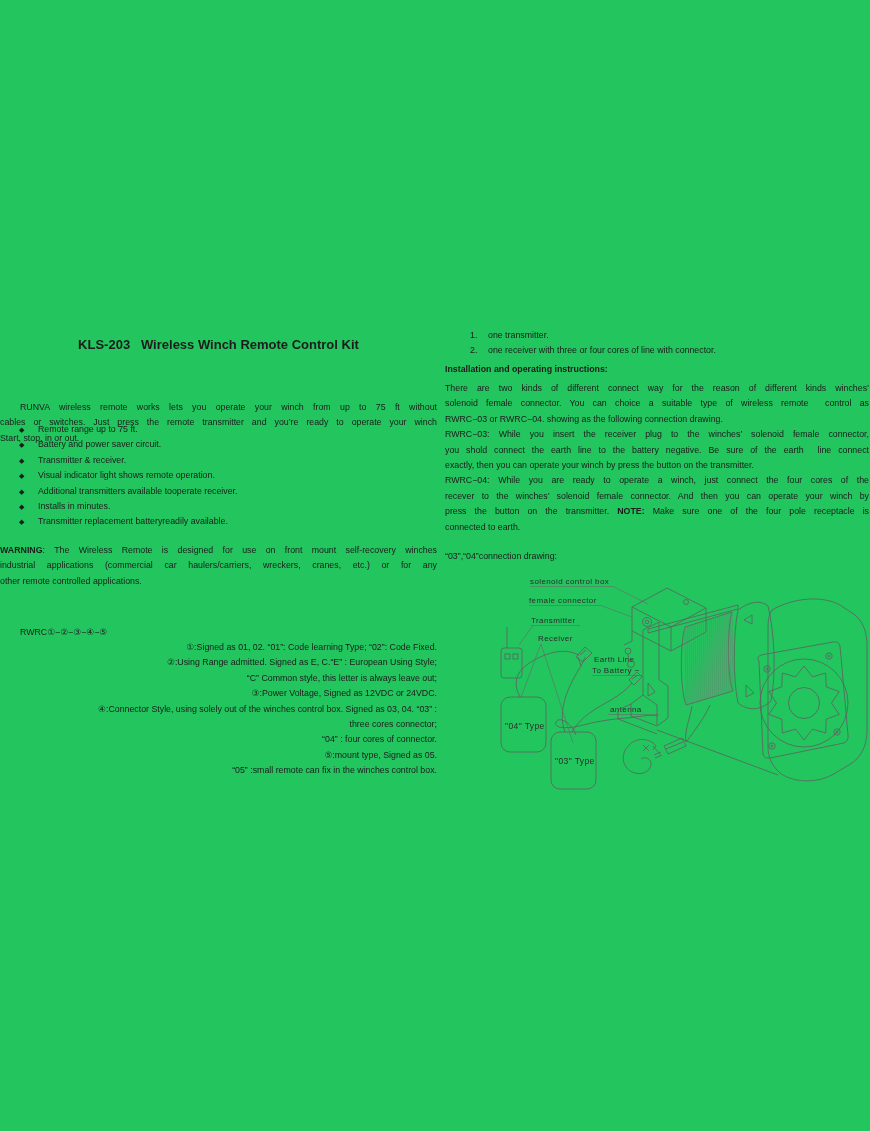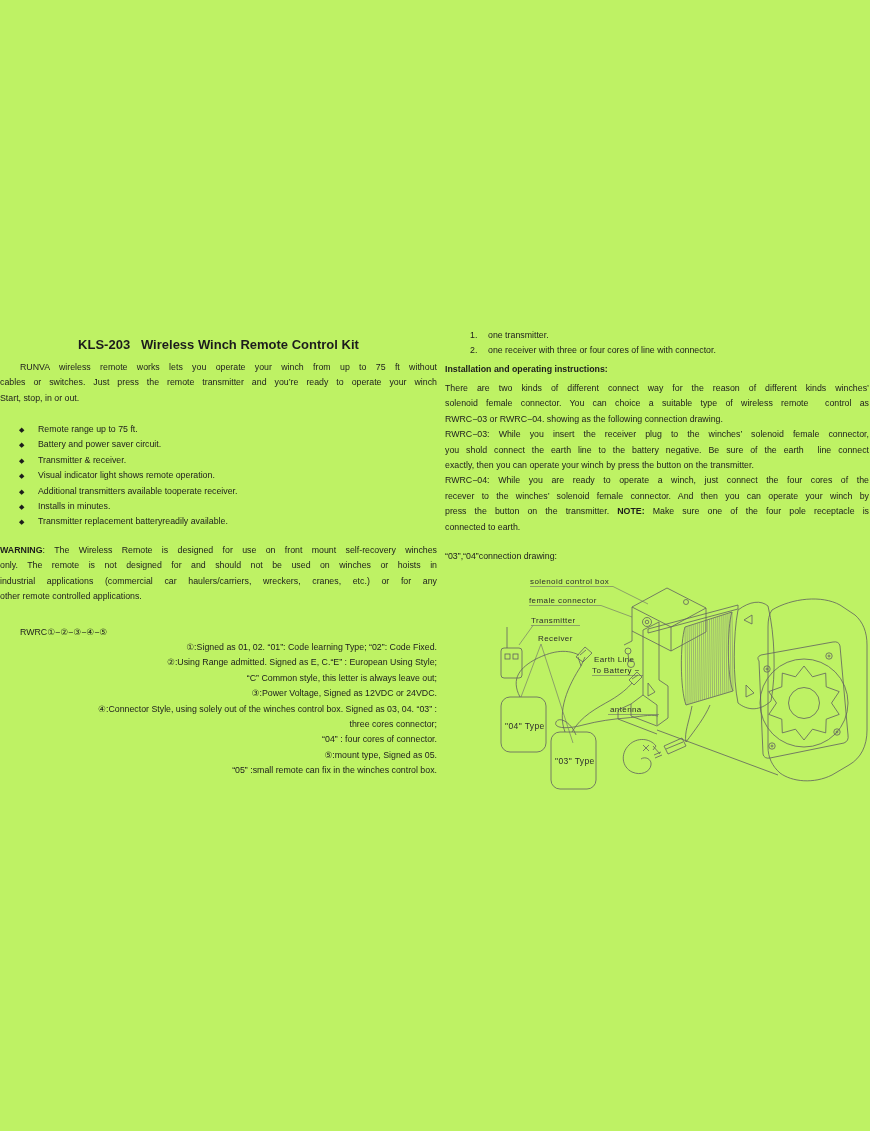--- a/index.html
+++ b/index.html
@@ -1,16 +1,16 @@
 <!DOCTYPE html>
 <html><head>
 <meta charset="utf-8">
 <style>
   html,body{margin:0;padding:0;background:#e8e8e8;}
-  .page{position:relative;width:870px;height:1131px;background:#bef264;margin:0 auto;
+  .page{position:relative;width:870px;height:1131px;background:#22c55e;margin:0 auto;
         font-family:"Liberation Sans",sans-serif;color:#1c1c1c;overflow:hidden;}
   .abs{position:absolute;}
   .lcol{left:0;width:437px;}
   .rcol{left:445px;width:424px;}
   .t{font-size:8.8px;line-height:15.4px;}
   .b{font-weight:bold;}
   .j{text-align:justify;text-align-last:justify;}
   .title{font-size:13px;font-weight:bold;text-align:center;line-height:16px;}
   .indent1{text-indent:20px;}
   .feat{position:relative;padding-left:38px;}
@@ -26,39 +26,38 @@
   svg .s2{stroke:#787878;stroke-width:.5;fill:none;}
   svg .ld{stroke:#6a6a6a;stroke-width:.6;fill:none;}
 </style>
 </head>
 <body>
 
 <div class="page">
 
   <div class="abs lcol title" style="top:337px">KLS-203 &nbsp; Wireless Winch Remote Control Kit</div>
 
-  <div class="abs lcol t" style="top:360px">
+  <div class="abs lcol t" style="top:400px">
     <div class="j indent1">RUNVA wireless remote works lets you operate your winch from up to 75 ft without</div>
     <div class="j">cables or switches. Just press the remote transmitter and you’re ready to operate your winch</div>
     <div>Start, stop, in or out.</div>
   </div>
 
   <div class="abs lcol t" style="top:422px">
     <div class="feat"><span class="d">◆</span><span>Remote range up to 75 ft.</span></div>
     <div class="feat"><span class="d">◆</span><span>Battery and power saver circuit.</span></div>
     <div class="feat"><span class="d">◆</span><span>Transmitter &amp; receiver.</span></div>
     <div class="feat"><span class="d">◆</span><span>Visual indicator light shows remote operation.</span></div>
     <div class="feat"><span class="d">◆</span><span>Additional transmitters available tooperate receiver.</span></div>
     <div class="feat"><span class="d">◆</span><span>Installs in minutes.</span></div>
     <div class="feat"><span class="d">◆</span><span>Transmitter replacement batteryreadily available.</span></div>
   </div>
 
   <div class="abs lcol t" style="top:543px">
     <div class="j"><span class="b">WARNING</span><span>: The Wireless Remote is designed for use on front mount self-recovery winches</span></div>
-    <div class="j">only. The remote is not designed for and should not be used on winches or hoists in</div>
     <div class="j">industrial applications (commercial car haulers/carriers, wreckers, cranes, etc.) or for any</div>
     <div>other remote controlled applications.</div>
   </div>
 
 
   <div class="abs lcol t pad20" style="top:625px">RWRC①−②−③−④−⑤</div>
 
   <div class="abs lcol t" style="top:640px">
     <div class="ti pad20"><span class="tm">①:</span><span>Signed as 01, 02. “01”: Code learning Type; “02”: Code Fixed.</span></div>
     <div class="ti pad20"><span class="tm">②:</span><span>Using Range admitted. Signed as E, C.“E” : European Using Style;</span></div>

